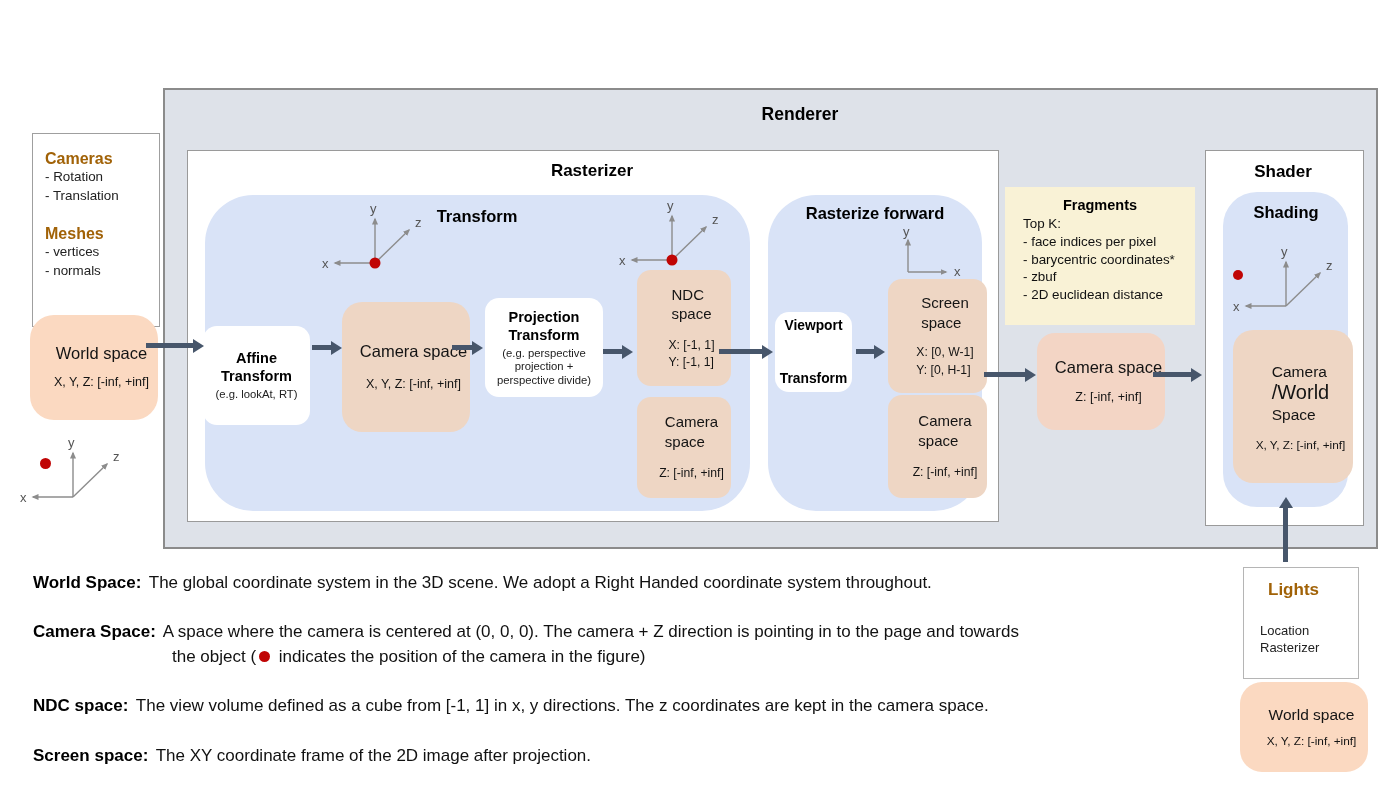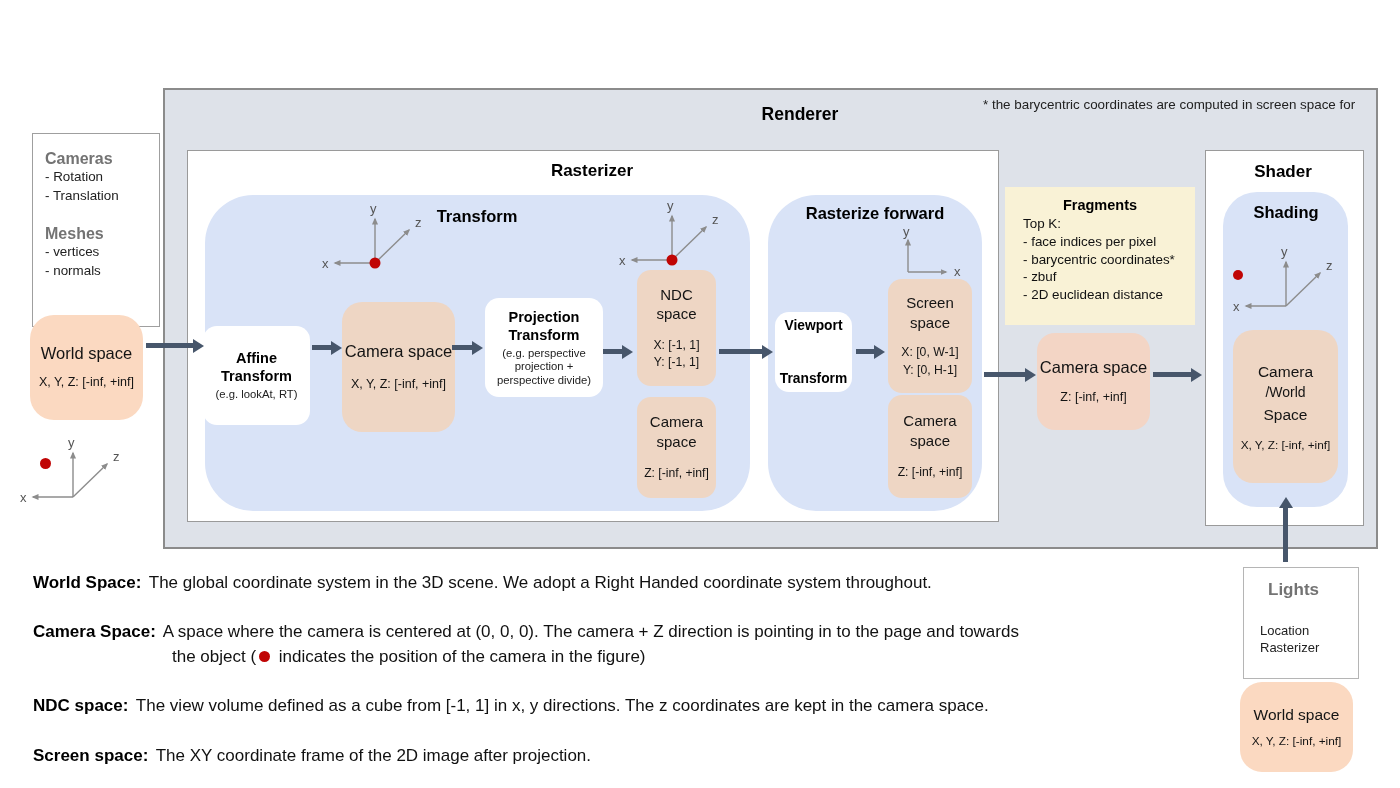--- a/index.html
+++ b/index.html
@@ -25,39 +25,39 @@
   .rforward-panel { left:768px; top:195px; width:214px; height:316px; border-radius:48px; }
   .shading-panel { left:1223px; top:192px; width:125px; height:315px; border-radius:34px; }
   .panel-title { font-weight:bold; font-size:16.5px; color:#000; text-align:center; white-space:nowrap; }
 
   
   .op-box { background:#ffffff; border-radius:14px; display:flex; flex-direction:column; align-items:center; justify-content:center; text-align:center; }
   .op-title { font-weight:bold; font-size:14.5px; line-height:18px; color:#000; }
   .op-sub { font-size:11.3px; line-height:13.5px; color:#222; margin-top:3px; }
 
   
-  .space-box { display:flex; flex-direction:column; align-items:center; justify-content:center; text-align:center; color:#141414; }
+  .space-box { display:flex; flex-direction:column; align-items:center; justify-content:center; color:#141414;padding-left:15px; }
   .peach { background:#fbd9c1; }
   .tan { background:#eed6c4; }
   .pink { background:#f3d5c5; }
   .sp-title { font-size:16.5px; line-height:20px; }
   .sp-title-sm { font-size:15px; line-height:19.5px; }
   .sp-range { font-size:12.5px; line-height:17.5px; }
   .sp-range-sm { font-size:12.2px; line-height:17.5px; }
 
   
   .fragments-box { left:1005px; top:187px; width:190px; height:138px; background:#f9f2d6; }
   .fragments-title { font-weight:bold; font-size:14.5px; color:#000; text-align:center; margin-top:10px; }
   .fragments-line { font-size:13.4px; line-height:17.8px; margin-left:18px; color:#111; }
 
   
   .list-panel { background:#ffffff; border:1px solid #9f9f9f; }
   .cameras-panel { left:32px; top:133px; width:114px; height:176px; }
   .lights-panel { left:1243px; top:567px; width:98px; height:98px; border-color:#b5b5b5; }
-  .list-title { font-weight:bold; font-size:16px; color:#737373; }
+  .list-title { font-weight:bold; font-size:16px; color:#a16207; }
   .list-item { font-size:13.4px; line-height:18.5px; color:#222; }
 
   
   .arrow-r { position:absolute; height:5px; background:#47566b; }
   .arrow-r::after { content:""; position:absolute; left:100%; top:50%; transform:translateY(-50%);
     border-left:11px solid #47566b; border-top:7px solid transparent; border-bottom:7px solid transparent; }
   .arrow-u { position:absolute; width:5px; background:#47566b; }
   .arrow-u::before { content:""; position:absolute; bottom:100%; left:50%; transform:translateX(-50%);
     border-bottom:11px solid #47566b; border-left:7px solid transparent; border-right:7px solid transparent; }
 
@@ -81,21 +81,20 @@
   <defs>
     <marker id="axisArrow" markerWidth="9" markerHeight="8" refX="5.5" refY="3" orient="auto" markerUnits="userSpaceOnUse">
       <path d="M0,0 L7,3 L0,6 z" fill="#8c8c8c"></path>
     </marker>
   </defs>
 </svg>
 
 <div class="abs renderer-box"></div>
 <div class="abs renderer-title">Renderer</div>
 <div class="abs renderer-note">
-  <div>* the barycentric coordinates are computed in screen space for</div>
 </div>
 
 <div class="abs frame-box rasterizer-box"></div>
 <div class="abs frame-title" style="left:592px; top:161px; transform:translateX(-50%);">Rasterizer</div>
 
 <div class="abs blue-panel transform-panel"></div>
 <div class="abs panel-title" style="left:477px; top:207px; transform:translateX(-50%);">Transform</div>
 
 <div class="abs blue-panel rforward-panel"></div>
 <div class="abs panel-title" style="left:875px; top:204px; transform:translateX(-50%);">Rasterize forward</div>
@@ -238,21 +237,21 @@
   <line x1="55" y1="62" x2="89" y2="29" marker-end="url(#axisArrow)"></line>
   <text x="50" y="12">y</text>
   <text x="2" y="67">x</text>
   <text x="95" y="26">z</text>
 </svg>
 <span class="red-dot" style="left:1233px; top:270px; width:10px; height:10px;"></span>
 
 <div class="abs space-box tan" style="left:1233px; top:330px; width:105px; height:153px; border-radius:20px; gap:13px;">
   <div>
     <div style="font-size:15.5px; line-height:21.5px;">Camera</div>
-    <div style="font-size:14px; line-height:21.5px;">/World</div>
+    <div style="font-size:20px; line-height:21.5px;">/World</div>
     <div style="font-size:15.5px; line-height:21.5px;">Space</div>
   </div>
   <div style="font-size:11.8px;">X, Y, Z: [-inf, +inf]</div>
 </div>
 
 <div class="abs list-panel lights-panel" style="padding:12px 0 0 16px;">
   <div class="list-title" style="font-size:17px; margin-left:8px;">Lights</div>
   <div class="list-item" style="margin-top:22px; font-size:13px; line-height:17px;">Location</div>
   <div class="list-item" style="font-size:13px; line-height:17px;">Rasterizer</div>
 </div>

